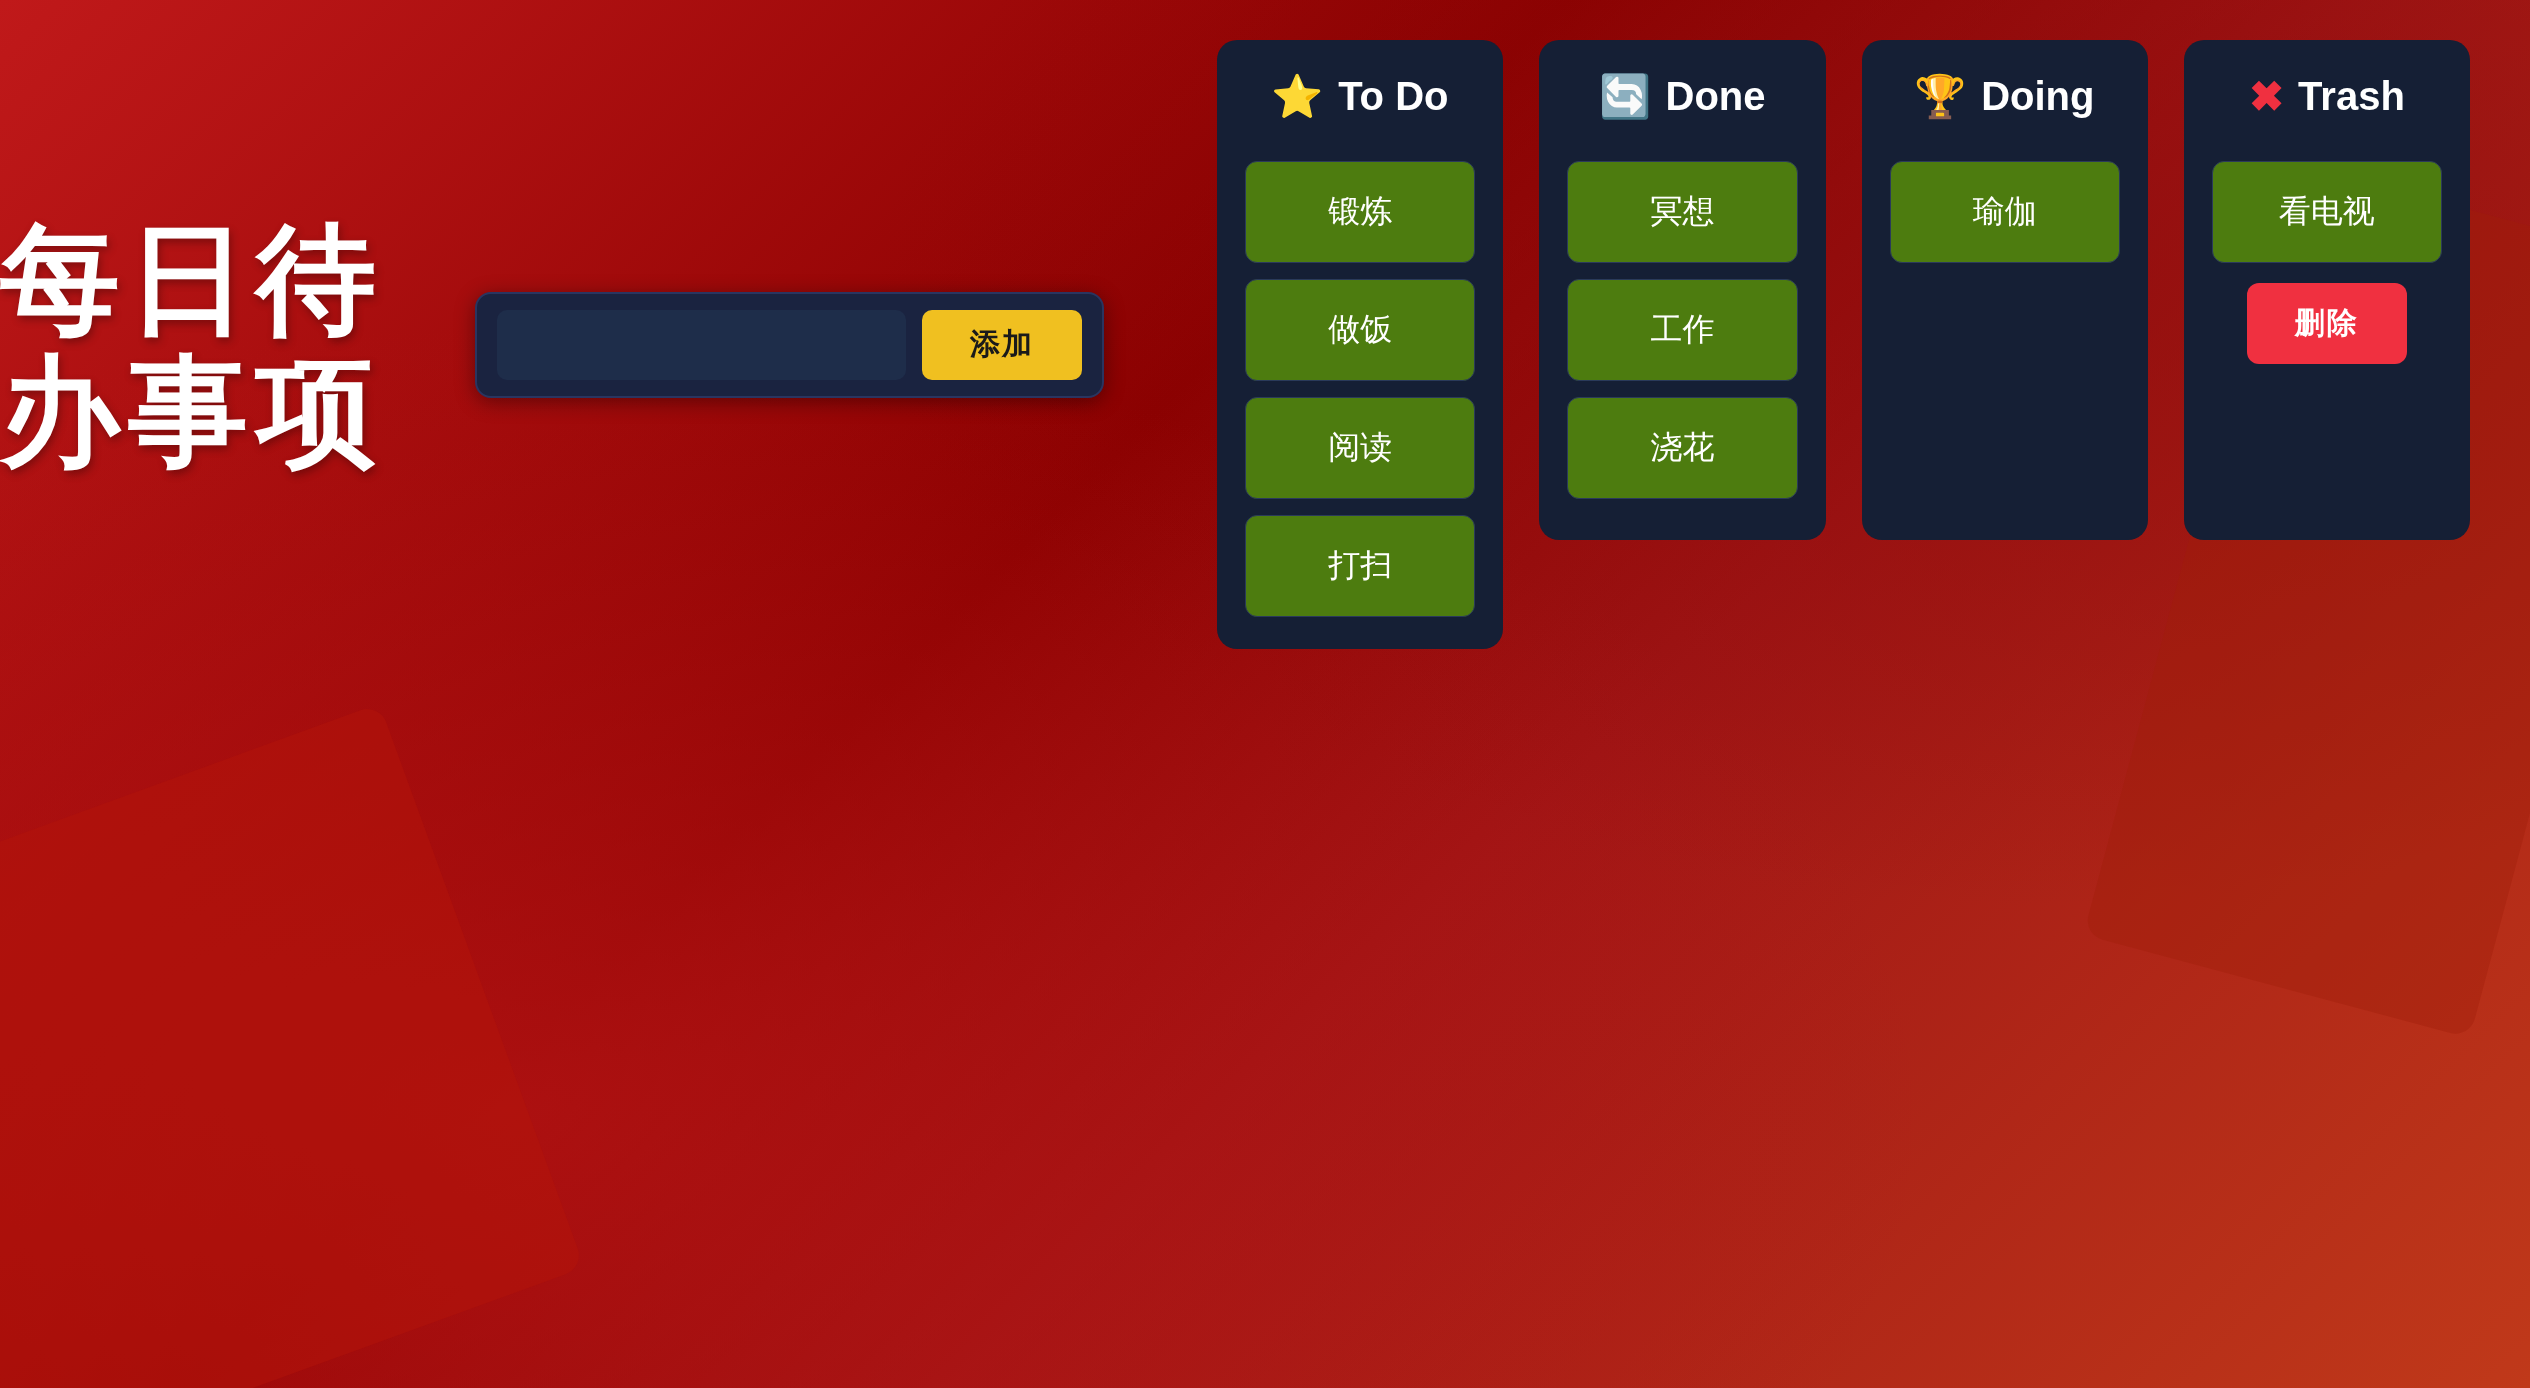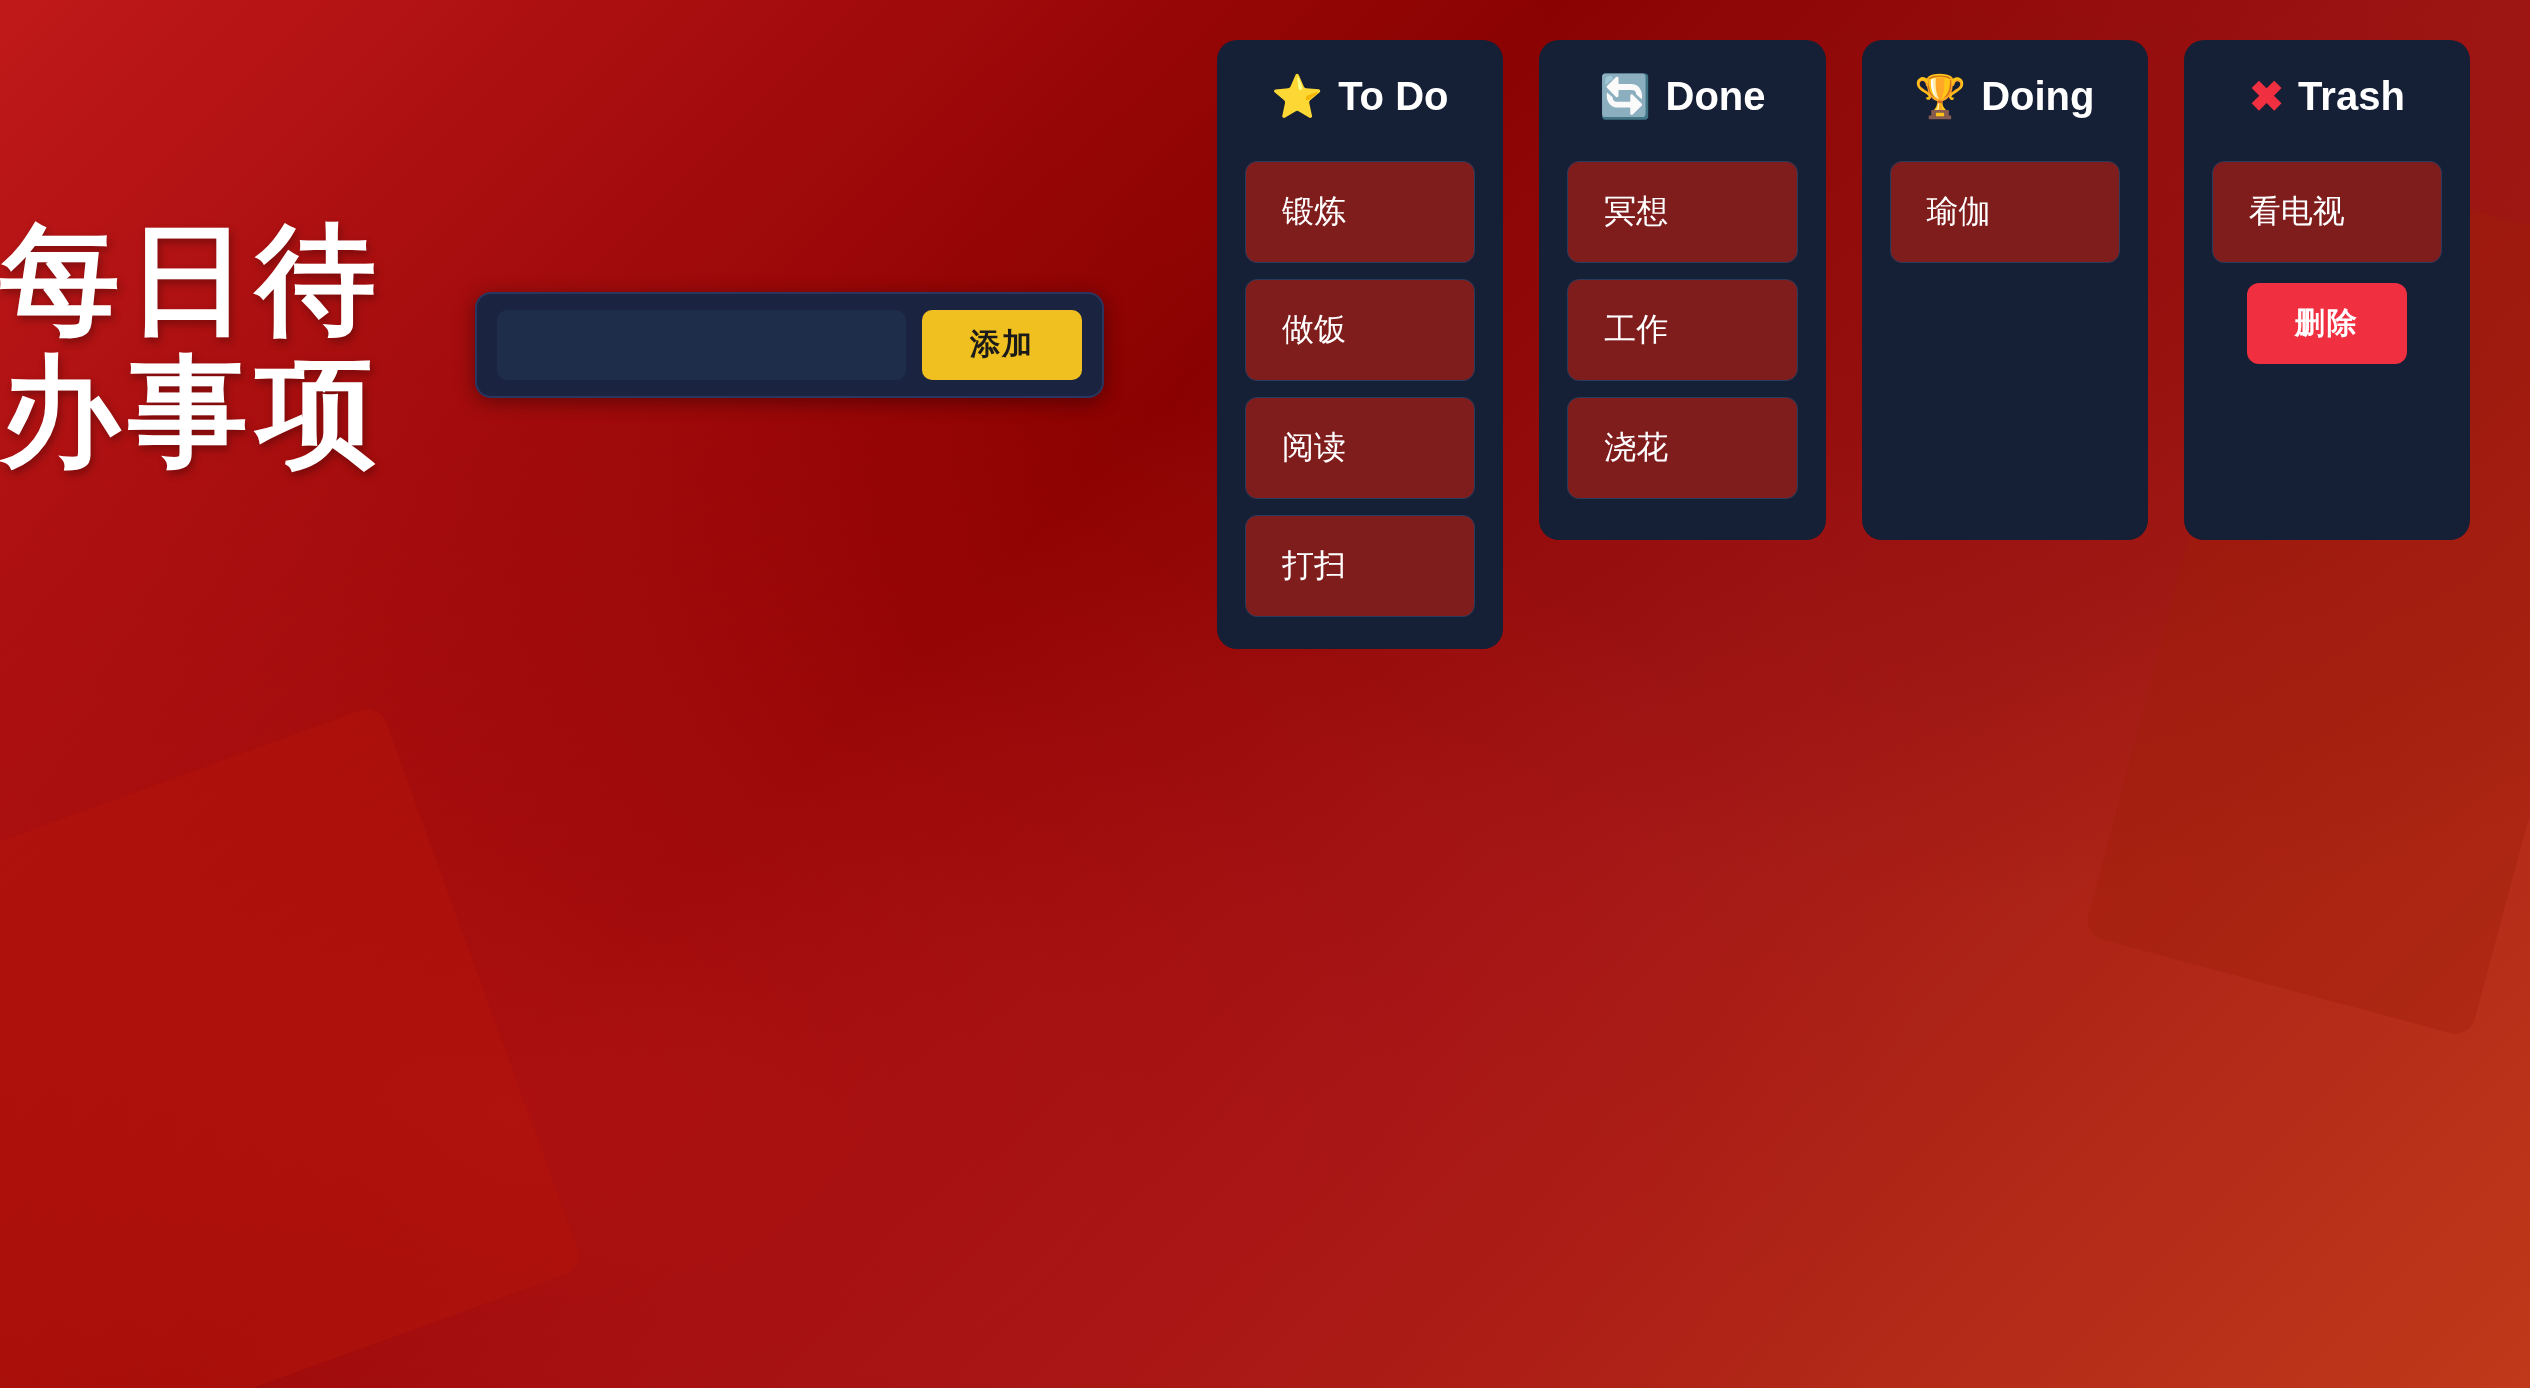--- a/index.html
+++ b/index.html
@@ -126,24 +126,24 @@
       font-size: 42px;
     }
 
     .column-items {
       display: flex;
       flex-direction: column;
       gap: 16px;
     }
 
     .task-card {
-      background: #7f1d1d;
+      background: #4d7c0f;
       border-radius: 12px;
-      padding: 28px 36px;
-      text-align: left;
+      padding: 28px 4px;
+      text-align: center;
       font-size: 32px;
       color: #ffffff;
       cursor: pointer;
       border: 1px solid #2a3a5a;
     }
 
     .delete-button {
       background: #f03040;
       color: #ffffff;
       border: none;

